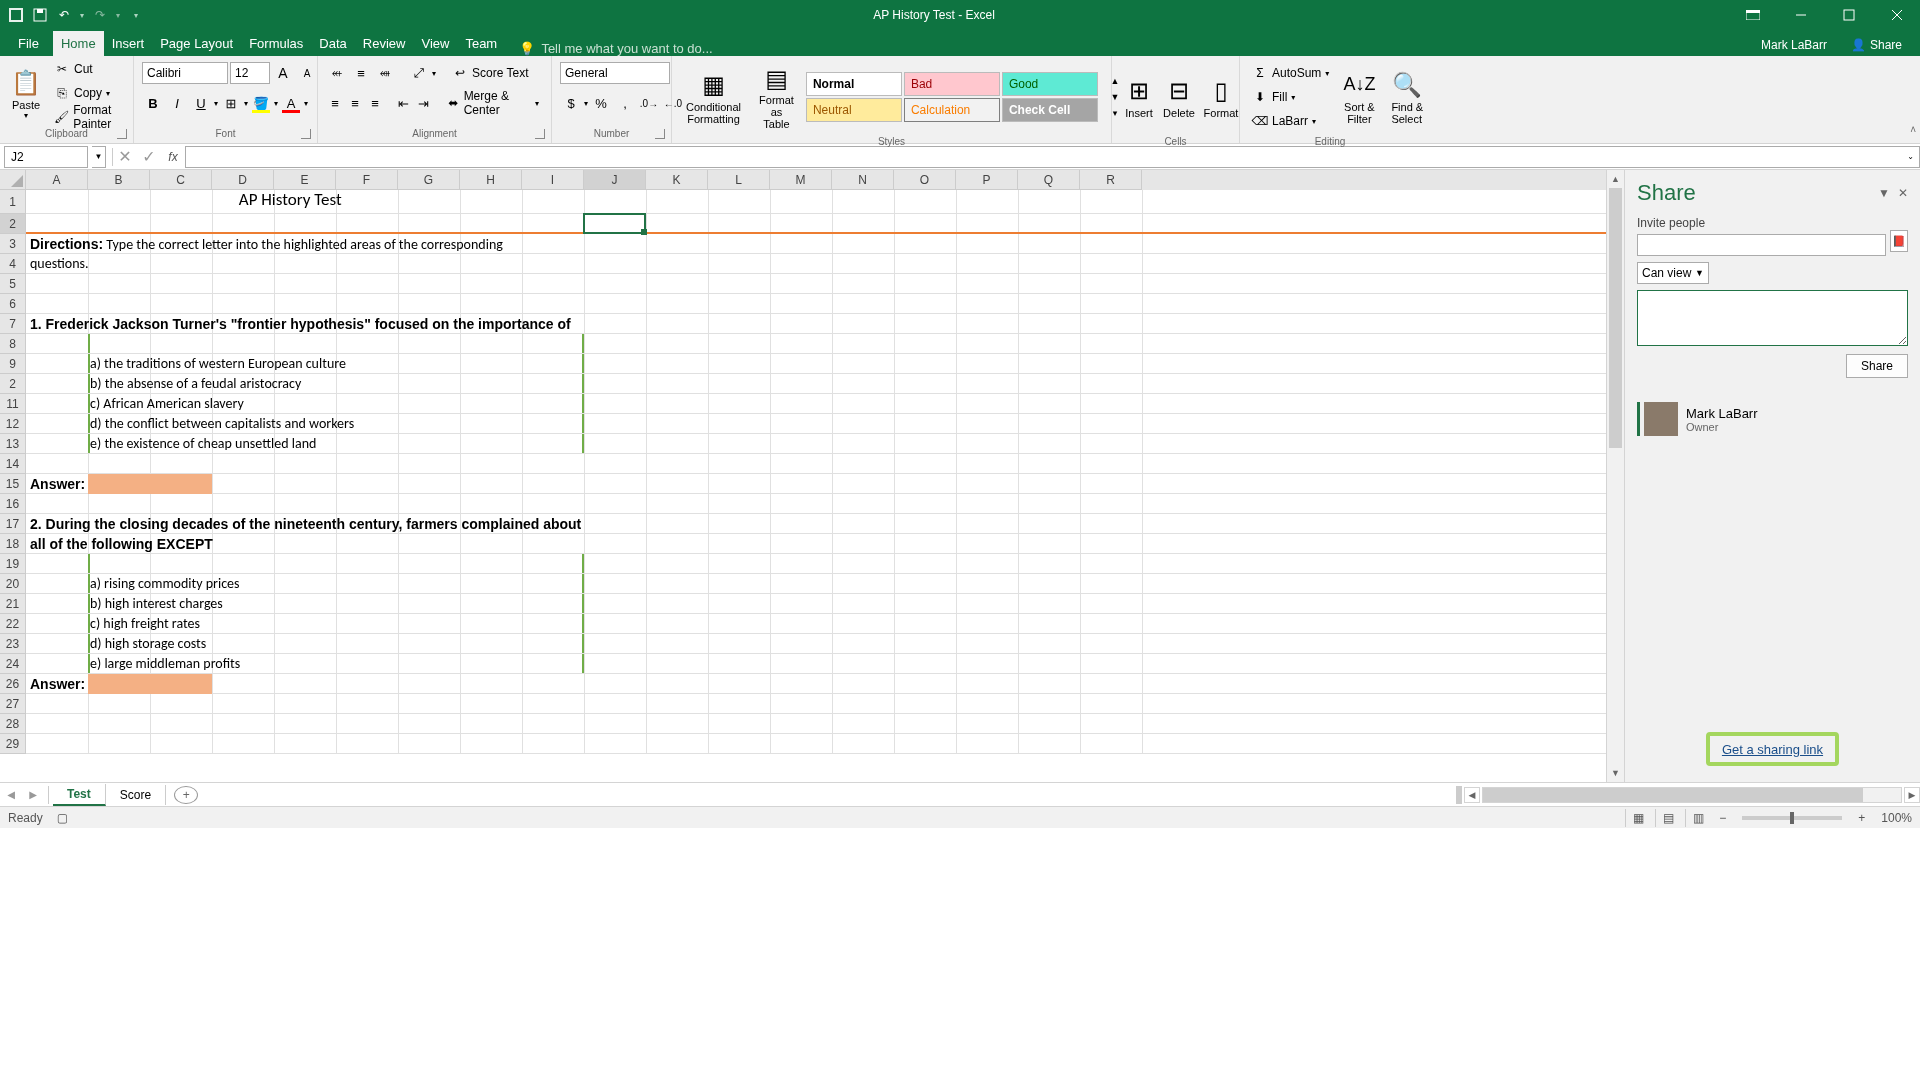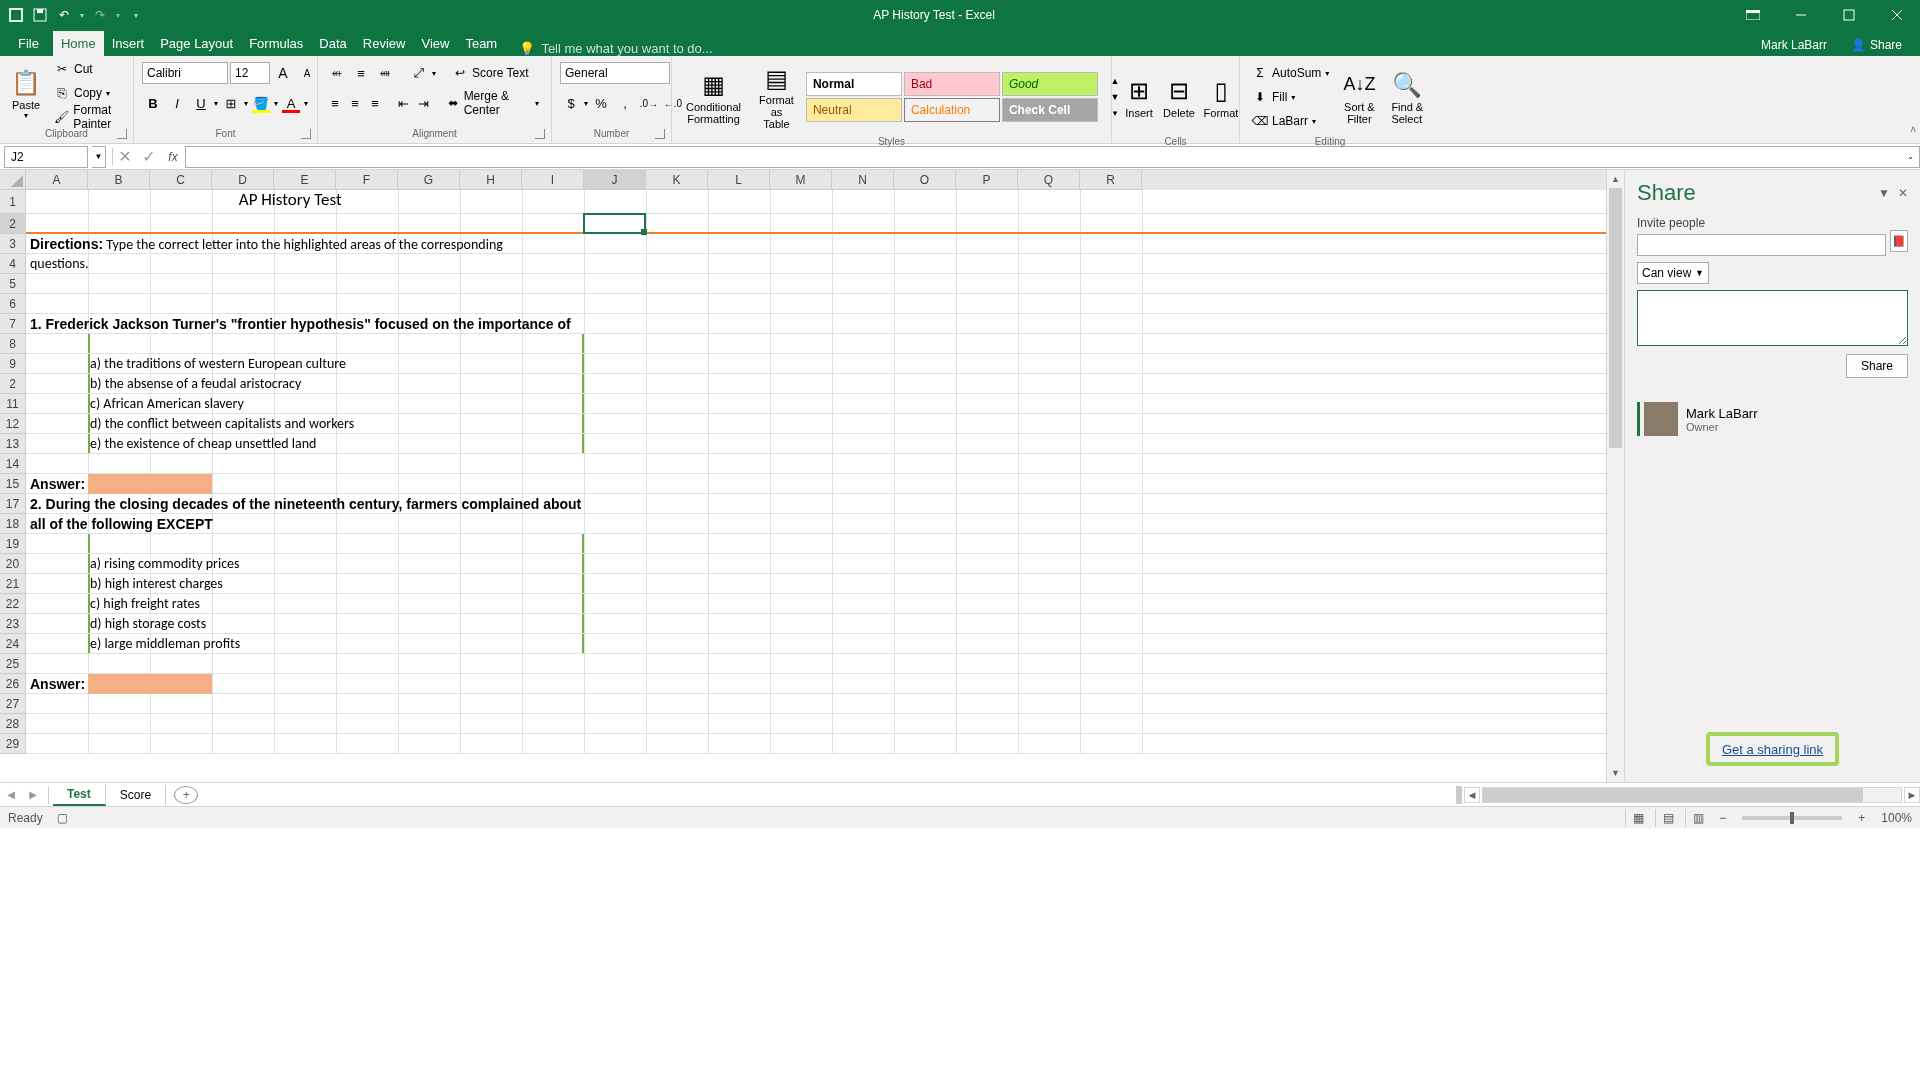--- a/index.html
+++ b/index.html
@@ -32,21 +32,21 @@
 .ricon-lg { width: 32px; height: 32px; display: flex; align-items: center; justify-content: center; font-size: 24px; }
 .rbtn-sm { display: flex; align-items: center; gap: 4px; padding: 2px 4px; font-size: 12px; cursor: pointer; height: 22px; }
 .ricon-sm { width: 16px; height: 16px; display: flex; align-items: center; justify-content: center; }
 .font-select { width: 86px; height: 22px; border: 1px solid #ababab; background: #fff; font-size: 12px; padding: 0 4px; }
 .size-select { width: 40px; height: 22px; border: 1px solid #ababab; background: #fff; font-size: 12px; padding: 0 4px; }
 .num-select { width: 110px; height: 22px; border: 1px solid #ababab; background: #fff; font-size: 12px; padding: 0 4px; }
 .btncell { width: 22px; height: 22px; display: flex; align-items: center; justify-content: center; cursor: pointer; font-size: 13px; }
 .style-cell { width: 96px; height: 24px; border: 1px solid #bbb; display: flex; align-items: center; padding: 0 6px; font-size: 12px; cursor: pointer; }
 .style-normal { background: #fff; font-weight: bold; }
 .style-bad { background: #ffc7ce; color: #9c0006; }
-.style-good { background: #bef264; color: #006100; font-style: italic; }
+.style-good { background: #5eead4; color: #006100; }
 .style-neutral { background: #ffeb9c; color: #9c5700; }
 .style-calc { background: #f2f2f2; color: #fa7d00; border:1px solid #7f7f7f; }
 .style-check { background: #a5a5a5; color: #fff; font-weight: bold; }
 .styles-grid { display: grid; grid-template-columns: repeat(3, 96px); gap: 2px; }
 .styles-arrows { width: 16px; display: flex; flex-direction: column; }
 
 .collapse-ribbon { position: absolute; right: 4px; top: 124px; cursor: pointer; font-size: 10px; color: #666; }
 
 .formula-bar { height: 26px; border-bottom: 1px solid #d4d4d4; display: flex; align-items: center; background: #fff; }
 .name-box { width: 84px; height: 22px; border: 1px solid #ababab; margin: 0 4px; padding: 0 6px; font-size: 12px; display: flex; align-items: center; }
@@ -785,20 +785,43 @@
             <div class="cell-line" style="left: 868px;"></div>
             <div class="cell-line" style="left: 930px;"></div>
             <div class="cell-line" style="left: 992px;"></div>
             <div class="cell-line" style="left: 1054px;"></div>
             <div class="cell-line" style="left: 1116px;"></div>
             <div class="answer-fill" style="left: 62px; width: 124px;"></div>
             <div class="cell-content " style="left: 4px;"><b>Answer:</b></div>
           </div>
         </div>
         <div class="row">
+          <div class="row-h">16</div>
+          <div class="cells">
+            <div class="cell-line" style="left: 62px;"></div>
+            <div class="cell-line" style="left: 124px;"></div>
+            <div class="cell-line" style="left: 186px;"></div>
+            <div class="cell-line" style="left: 248px;"></div>
+            <div class="cell-line" style="left: 310px;"></div>
+            <div class="cell-line" style="left: 372px;"></div>
+            <div class="cell-line" style="left: 434px;"></div>
+            <div class="cell-line" style="left: 496px;"></div>
+            <div class="cell-line" style="left: 558px;"></div>
+            <div class="cell-line" style="left: 620px;"></div>
+            <div class="cell-line" style="left: 682px;"></div>
+            <div class="cell-line" style="left: 744px;"></div>
+            <div class="cell-line" style="left: 806px;"></div>
+            <div class="cell-line" style="left: 868px;"></div>
+            <div class="cell-line" style="left: 930px;"></div>
+            <div class="cell-line" style="left: 992px;"></div>
+            <div class="cell-line" style="left: 1054px;"></div>
+            <div class="cell-line" style="left: 1116px;"></div>
+          </div>
+        </div>
+        <div class="row">
           <div class="row-h">17</div>
           <div class="cells">
             <div class="cell-line" style="left: 62px;"></div>
             <div class="cell-line" style="left: 124px;"></div>
             <div class="cell-line" style="left: 186px;"></div>
             <div class="cell-line" style="left: 248px;"></div>
             <div class="cell-line" style="left: 310px;"></div>
             <div class="cell-line" style="left: 372px;"></div>
             <div class="cell-line" style="left: 434px;"></div>
             <div class="cell-line" style="left: 496px;"></div>
@@ -985,43 +1008,20 @@
             <div class="cell-line" style="left: 744px;"></div>
             <div class="cell-line" style="left: 806px;"></div>
             <div class="cell-line" style="left: 868px;"></div>
             <div class="cell-line" style="left: 930px;"></div>
             <div class="cell-line" style="left: 992px;"></div>
             <div class="cell-line" style="left: 1054px;"></div>
             <div class="cell-line" style="left: 1116px;"></div>
             <div style="position: absolute; left: 62px; width: 2px; top: 0px; bottom: 0px; background: rgb(112, 173, 71);"></div>
             <div style="position: absolute; left: 556px; width: 2px; top: 0px; bottom: 0px; background: rgb(112, 173, 71);"></div>
             <div class="cell-content " style="left: 64px;">e) large middleman profits</div>
-          </div>
-        </div>
-        <div class="row">
-          <div class="row-h">25</div>
-          <div class="cells">
-            <div class="cell-line" style="left: 62px;"></div>
-            <div class="cell-line" style="left: 124px;"></div>
-            <div class="cell-line" style="left: 186px;"></div>
-            <div class="cell-line" style="left: 248px;"></div>
-            <div class="cell-line" style="left: 310px;"></div>
-            <div class="cell-line" style="left: 372px;"></div>
-            <div class="cell-line" style="left: 434px;"></div>
-            <div class="cell-line" style="left: 496px;"></div>
-            <div class="cell-line" style="left: 558px;"></div>
-            <div class="cell-line" style="left: 620px;"></div>
-            <div class="cell-line" style="left: 682px;"></div>
-            <div class="cell-line" style="left: 744px;"></div>
-            <div class="cell-line" style="left: 806px;"></div>
-            <div class="cell-line" style="left: 868px;"></div>
-            <div class="cell-line" style="left: 930px;"></div>
-            <div class="cell-line" style="left: 992px;"></div>
-            <div class="cell-line" style="left: 1054px;"></div>
-            <div class="cell-line" style="left: 1116px;"></div>
           </div>
         </div>
         <div class="row">
           <div class="row-h">26</div>
           <div class="cells">
             <div class="cell-line" style="left: 62px;"></div>
             <div class="cell-line" style="left: 124px;"></div>
             <div class="cell-line" style="left: 186px;"></div>
             <div class="cell-line" style="left: 248px;"></div>
             <div class="cell-line" style="left: 310px;"></div>

